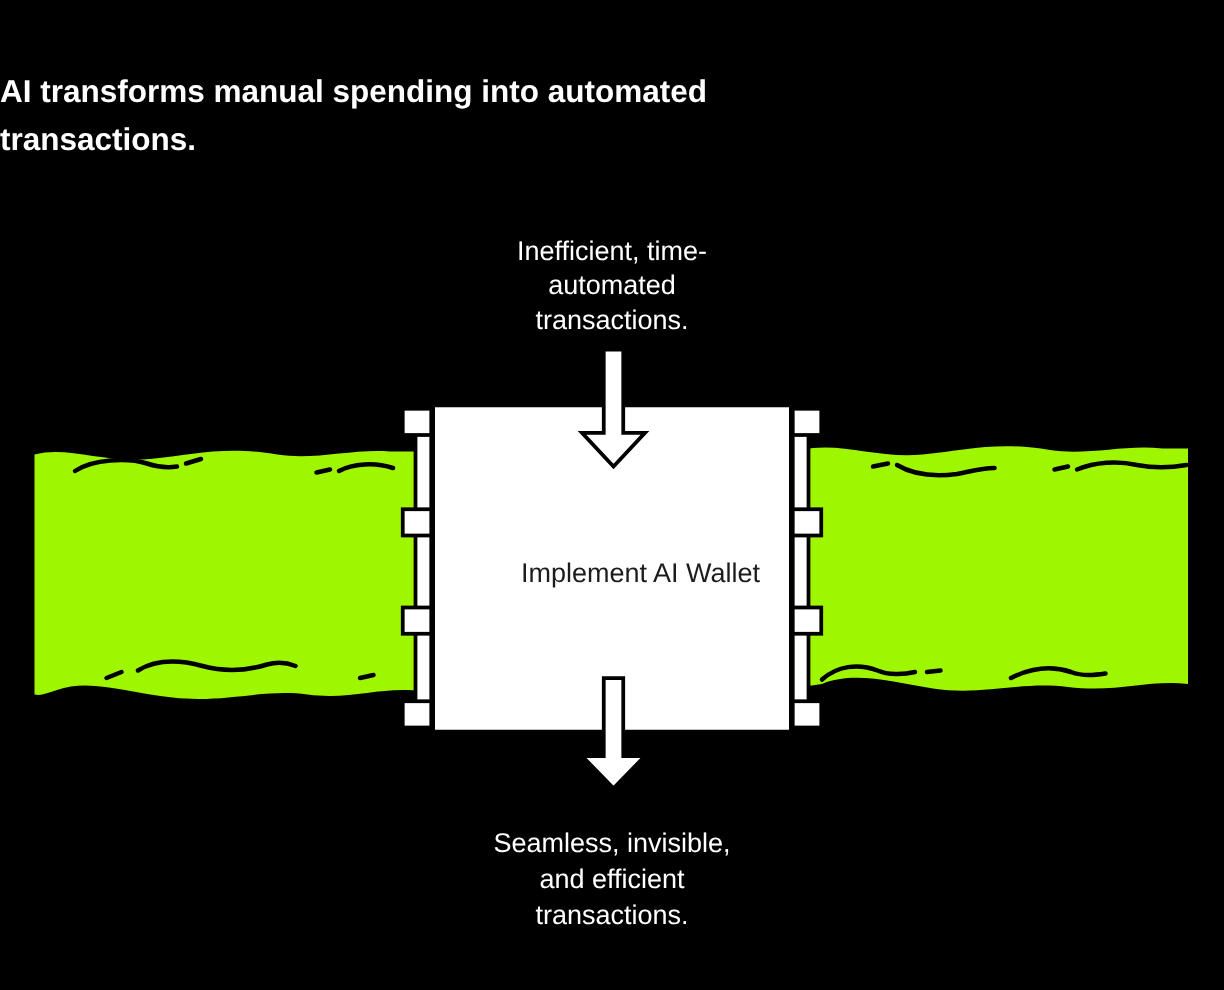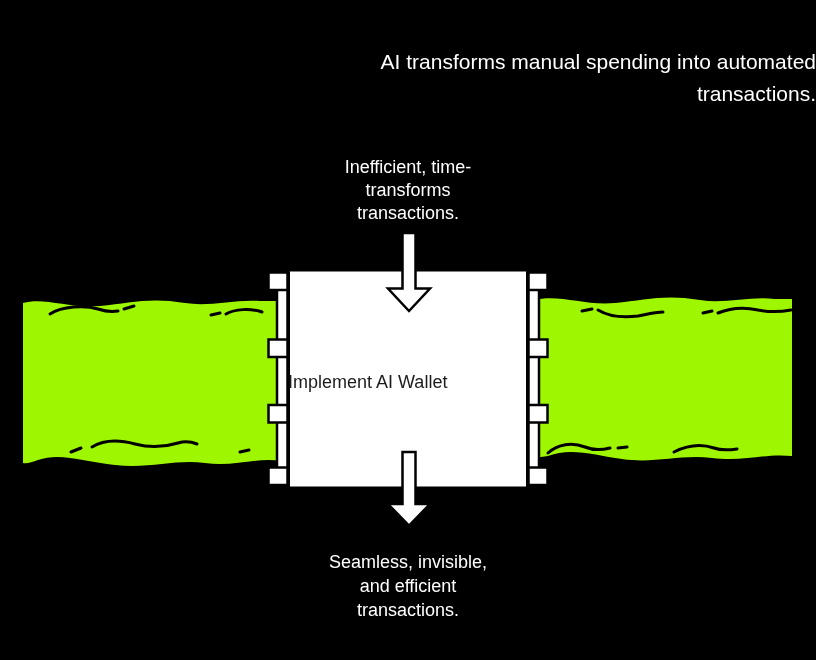--- a/index.html
+++ b/index.html
@@ -14,56 +14,57 @@
   html,body{background:var(--background);}
   .stage{
     position:relative;
     width:816px;height:660px;
     background:var(--background);
     overflow:hidden;
     font-family:"Liberation Sans", sans-serif;
   }
   .title{
     position:absolute;left:0;right:0;top:46px;
-    text-align:right;
+    text-align:left;
     color:var(--title-text);
-    font-size:21px;font-weight:normal;line-height:32px;
+    font-size:21px;font-weight:bold;line-height:32px;
     white-space:pre-line;
   }
   .label{
     position:absolute;left:0;right:0;
     text-align:center;
     color:var(--title-text);
     font-size:18px;font-weight:400;
     white-space:pre-line;
   }
   .top-label{top:156px;line-height:23px;}
   .bottom-label{top:550px;line-height:24px;}
   .box-label{
     position:absolute;left:288px;width:278px;top:371px;
+    text-align:center;
     color:var(--box-text);
     font-size:18px;line-height:22px;
   }
   svg.illustration{position:absolute;left:0;top:0;}
   .band{fill:var(--band-green);}
   .sketch{fill:none;stroke:var(--outline);stroke-width:3;stroke-linecap:round;}
   .hardware{fill:var(--box-fill);stroke:var(--outline);stroke-width:2.5;}
   .box-rect{fill:var(--box-fill);stroke:var(--outline);stroke-width:3;}
   .arrow{fill:var(--box-fill);stroke:var(--outline);stroke-width:2.5;stroke-linejoin:miter;}
 </style>
 </head>
 <body>
 
 <div class="stage">
 
   <div class="title">AI transforms manual spending into automated
 transactions.</div>
 
   <div class="label top-label">Inefficient, time-
-transforms
+automated
 transactions.</div>
 
   <svg class="illustration" width="816" height="660" viewBox="0 0 816 660">
 
     <g>
       <path class="band" d="M 23 303
            C 45 297, 70 309, 100 306
            C 130 303, 150 297, 185 303
            C 210 307, 235 299, 260 301
            L 282 301

